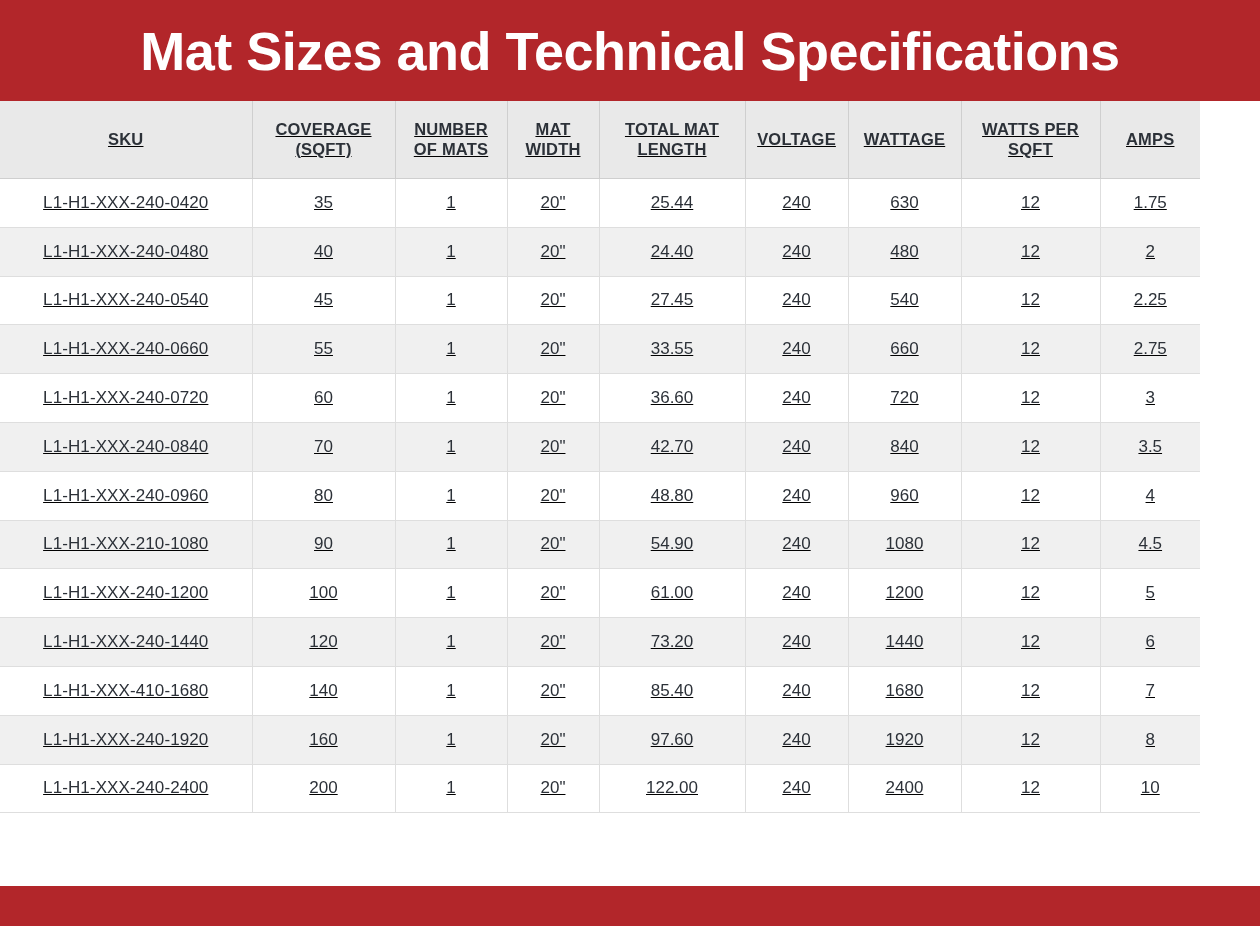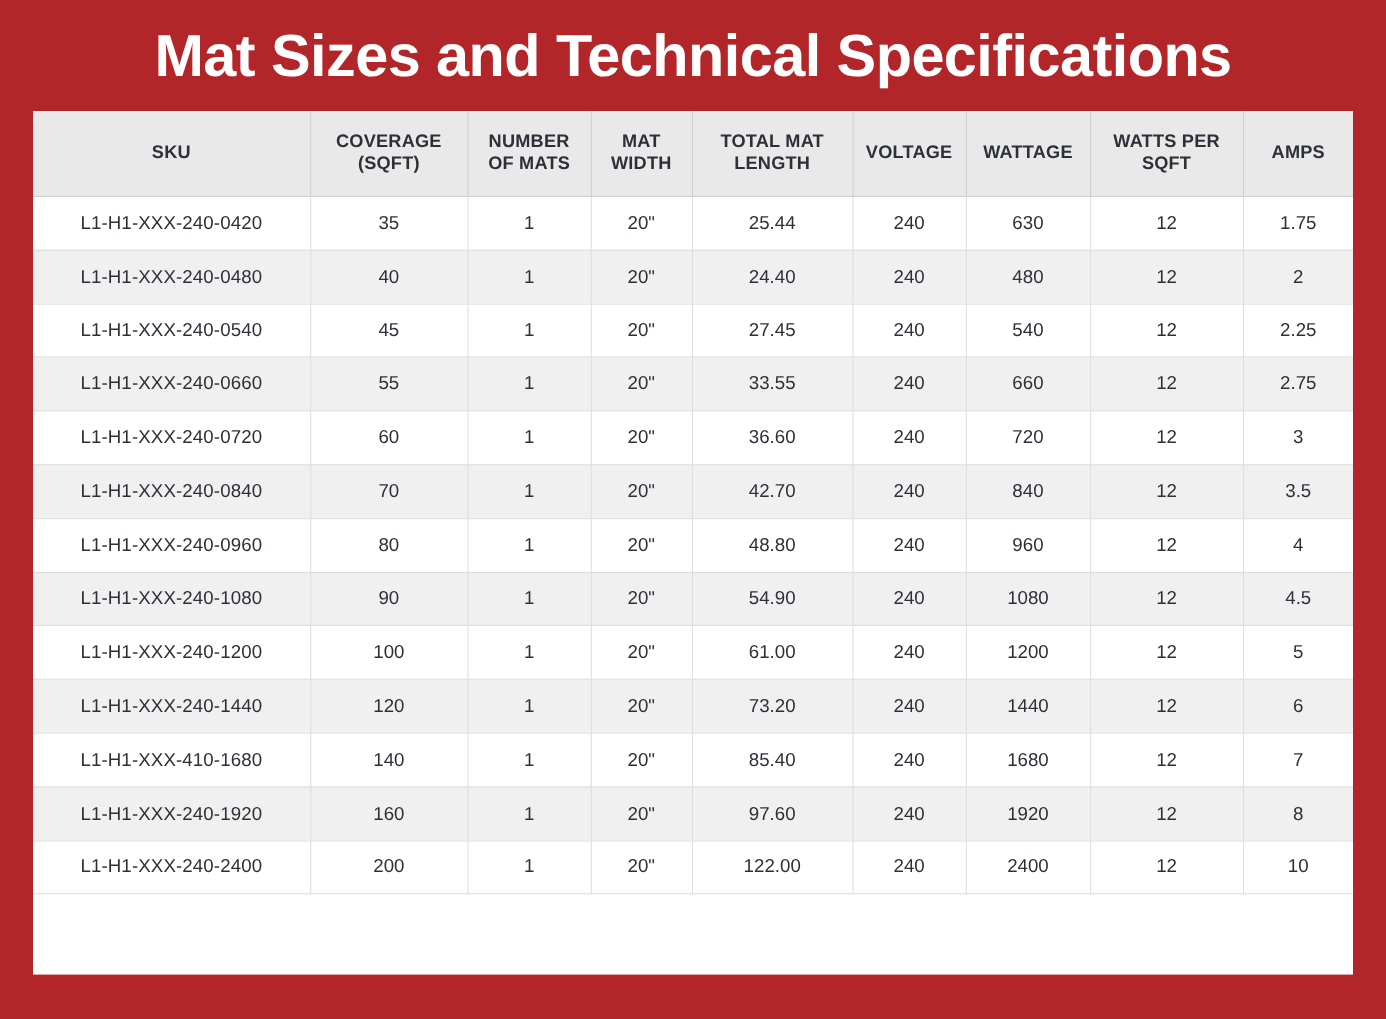--- a/index.html
+++ b/index.html
@@ -13,21 +13,20 @@
     font-family: "Liberation Sans", sans-serif;
     overflow: hidden;
   }
   .page {
     position: relative;
     width: 1260px;
     height: 926px;
     background: #b2262a;
     display: flex;
     flex-direction: column;
-    align-items: center;
   }
   .title-bar {
     height: 101px;
     background: #b2262a;
     display: flex;
     align-items: center;
     justify-content: center;
     flex: 0 0 auto;
   }
   .title-bar h1 {
@@ -41,20 +40,21 @@
   }
   .table-wrap {
     background: #ffffff;
     flex: 1 1 auto;
     overflow: hidden;
   }
   table.spec {
     border-collapse: collapse;
     width: 1126px;
     table-layout: fixed;
+    text-decoration: underline;
   }
   table.spec thead th {
     background: #e9e9e9;
     color: #2c3138;
     font-size: 16.5px;
     font-weight: bold;
     text-transform: uppercase;
     letter-spacing: 0.2px;
     padding: 8px 4px;
     height: 61px;
@@ -203,21 +203,21 @@
             <td>80</td>
             <td>1</td>
             <td>20"</td>
             <td>48.80</td>
             <td>240</td>
             <td>960</td>
             <td>12</td>
             <td>4</td>
           </tr>
           <tr>
-            <td class="sku">L1-H1-XXX-240-1080</td>
+            <td class="sku">L1-H1-XXX-210-1080</td>
             <td>90</td>
             <td>1</td>
             <td>20"</td>
             <td>54.90</td>
             <td>240</td>
             <td>1080</td>
             <td>12</td>
             <td>4.5</td>
           </tr>
           <tr>

